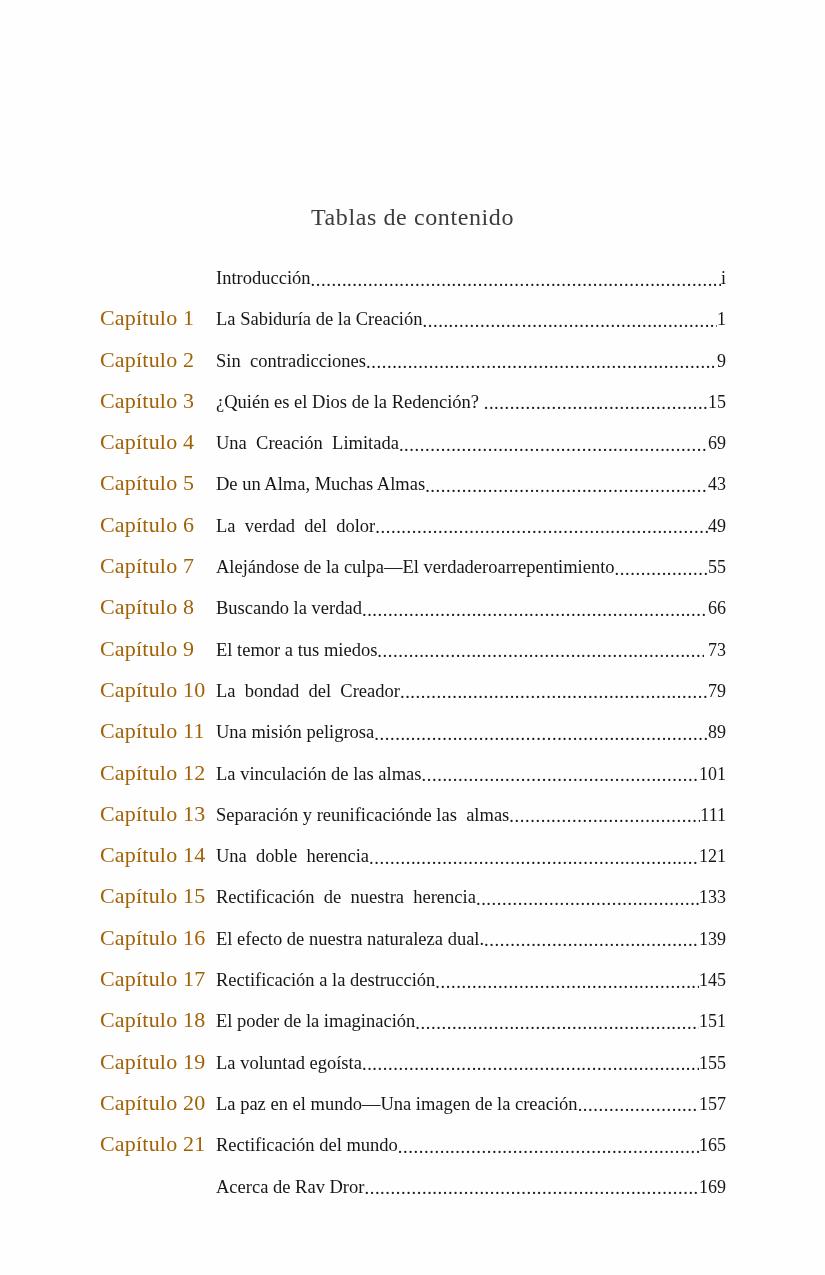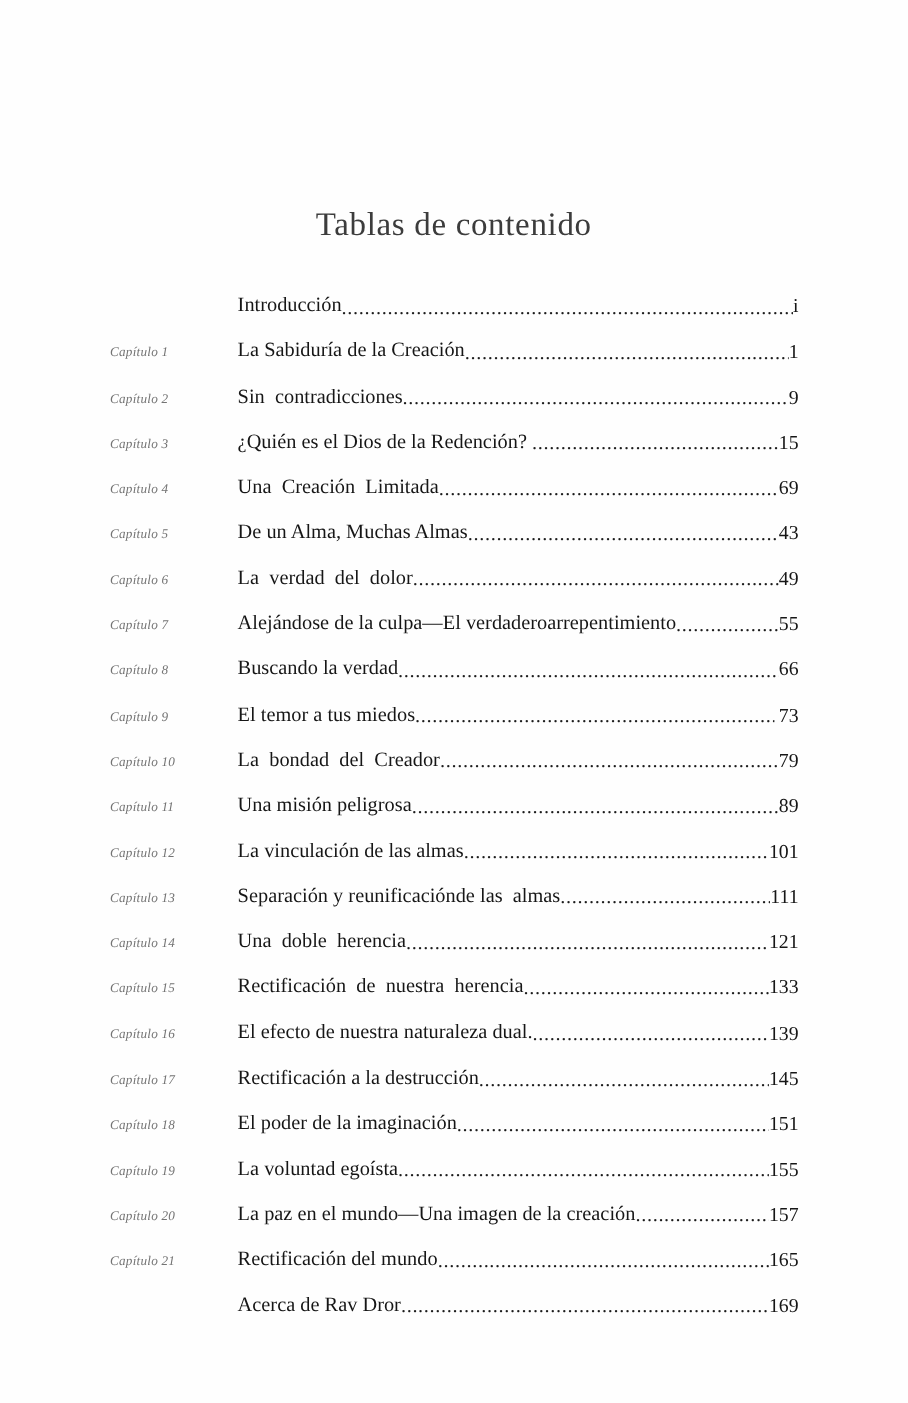--- a/index.html
+++ b/index.html
@@ -19,25 +19,25 @@
 
   .page {
     position: absolute;
     inset: 0;
     background: #fefefe;
   }
 
   
   .toc-title {
     position: absolute;
-    top: 185px;
+    top: 197px;
     left: 0;
     width: 825px;
     text-align: center;
-    font-size: 30px;
+    font-size: 24px;
     line-height: 40px;
     letter-spacing: 0.6px;
     color: #3c3c3c;
     font-weight: 400;
     white-space: nowrap;
   }
 
   
   .toc-list {
     position: absolute;
@@ -49,24 +49,23 @@
   .toc-row {
     display: flex;
     align-items: baseline;
     height: 41.3px;
     width: 100%;
   }
 
   .chapter-label {
     flex: 0 0 116px;
     width: 116px;
-    font-style: italic;
-    font-size: 12px;
+    font-size: 22px;
     line-height: 20px;
-    color: #737373;
+    color: #a16207;
     letter-spacing: 0.2px;
     white-space: nowrap;
   }
 
   .entry {
     flex: 1 1 auto;
     display: flex;
     align-items: flex-end;
     min-width: 0;
     font-size: 18.5px;

